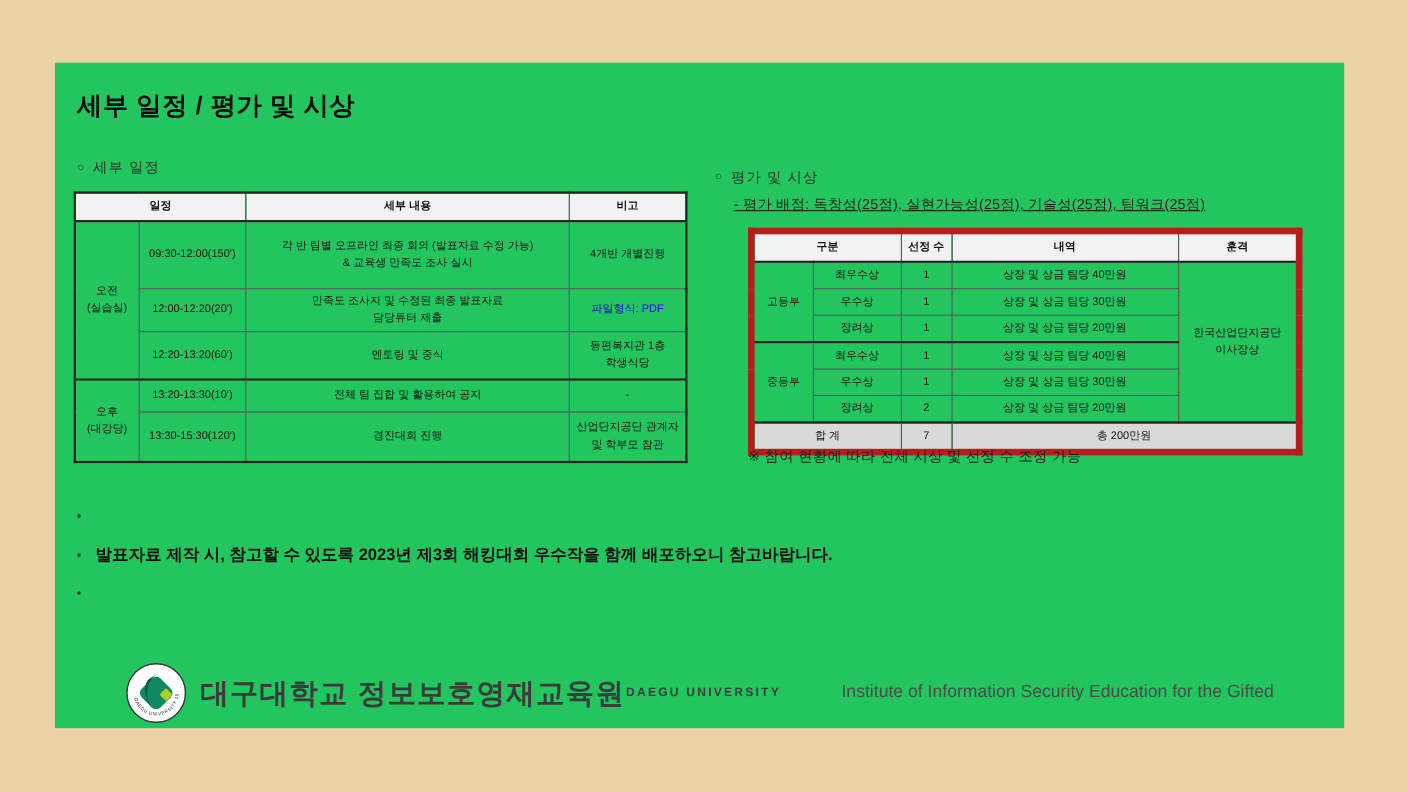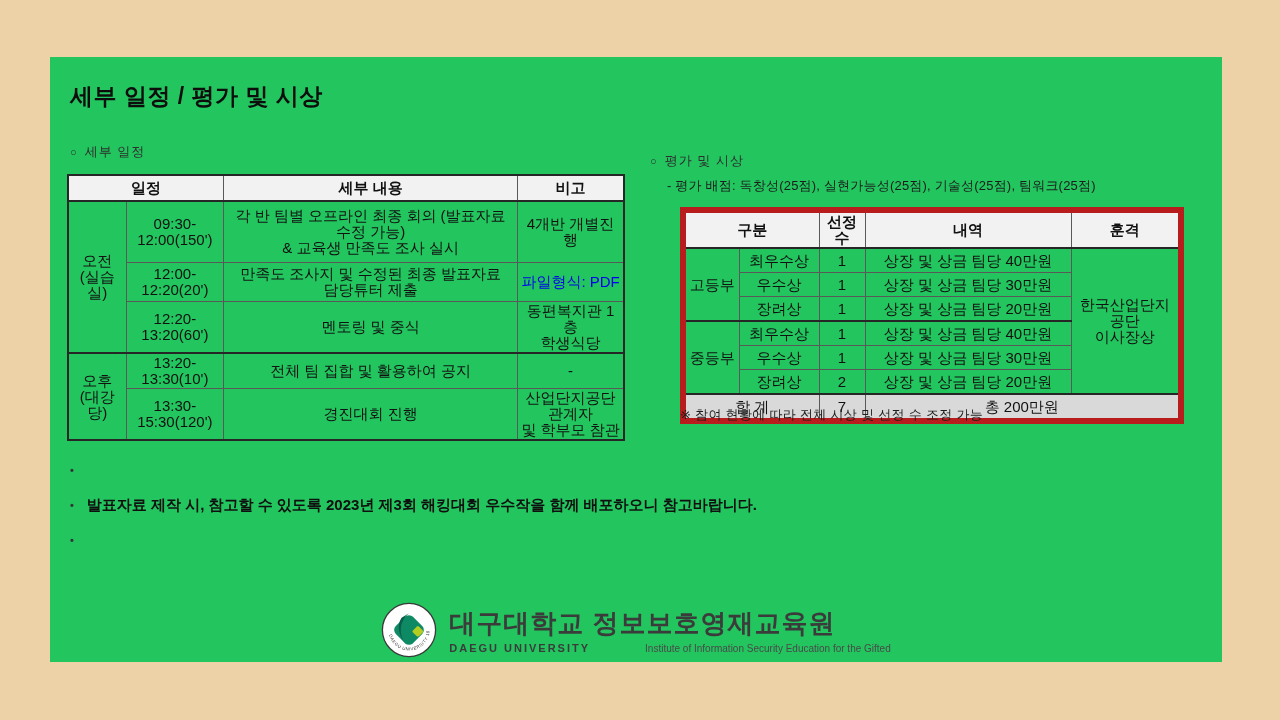--- a/index.html
+++ b/index.html
@@ -18,24 +18,24 @@
     font-size:23px;font-weight:700;letter-spacing:.5px;color:#0d0d0d;
   }
   .section-label{
     position:absolute;font-size:13px;color:#2e2e2e;
     display:flex;align-items:center;gap:7px;letter-spacing:1px;
   }
   .section-label .ring{font-size:11px;line-height:13px;color:#2e2e2e;}
   #schedule-label{left:20px;top:86px;}
   #awards-label{left:600px;top:95px;}
   .awards-subtitle{
-    position:absolute;left:617px;top:120px;font-size:13px;color:#1c1c1c;letter-spacing:.2px;
+    position:absolute;left:617px;top:120px;font-size:13px;color:#1c1c1c;letter-spacing:.2px;text-decoration:underline;
   }
   
-  table{border-collapse:collapse;table-layout:fixed;font-size:15px;color:#111;padding-left:38px;}
+  table{border-collapse:collapse;table-layout:fixed;font-size:10px;color:#111;padding-left:38px;}
   td,th{
     border:1px solid #595959;text-align:center;vertical-align:middle;
     padding:1px 3px;white-space:pre-line;line-height:16px;overflow:hidden;
   }
   th{background:#F2F2F2;font-weight:700;}
   .schedule-table{position:absolute;left:17px;top:117px;width:558px;border:2px solid #262626;}
   .schedule-table th{border-bottom:2px solid #262626;height:22px;}
   .awards-table{position:absolute;left:630px;top:150px;width:498px;border:6px solid #b91c1c;}
   .awards-table th{border-bottom:2px solid #262626;height:22px;}
   tr.thick td{border-top:2px solid #262626;}
@@ -50,26 +50,26 @@
   }
   
   .notes{position:absolute;left:20px;top:403px;width:1120px;display:flex;flex-direction:column;gap:15px;}
   .note-item{display:flex;gap:13px;font-size:15px;font-weight:600;color:#0f0f0f;line-height:20px;}
   .note-item .dot{font-size:11px;line-height:20px;color:#333;}
   
   .logo{
     position:absolute;left:0;top:545px;width:100%;
     display:flex;justify-content:center;align-items:center;gap:12px;
   }
-  .logo-text{display:flex;flex-direction:column;gap:1px;}
+  .logo-text{display:flex;flex-direction:row;gap:1px;}
   .logo-kr{font-size:26px;font-weight:700;color:#3b3b3b;letter-spacing:1px;white-space:nowrap;}
   .logo-kr .inst{font-weight:600;}
   .logo-en{display:flex;align-items:center;gap:9px;white-space:nowrap;}
   .logo-en .univ{font-size:11px;font-weight:700;letter-spacing:2px;color:#3b3b3b;}
-  .logo-en .sub{font-size:10px;color:#4a4a4a;margin-left:46px;}
+  .logo-en .sub{font-size:16px;color:#4a4a4a;margin-left:46px;}
 </style>
 </head>
 <body>
 
 <div class="card">
 
   <div class="slide-title">세부 일정 / 평가 및 시상</div>
 
   <div class="section-label" id="schedule-label">
     <span class="ring">○</span>

